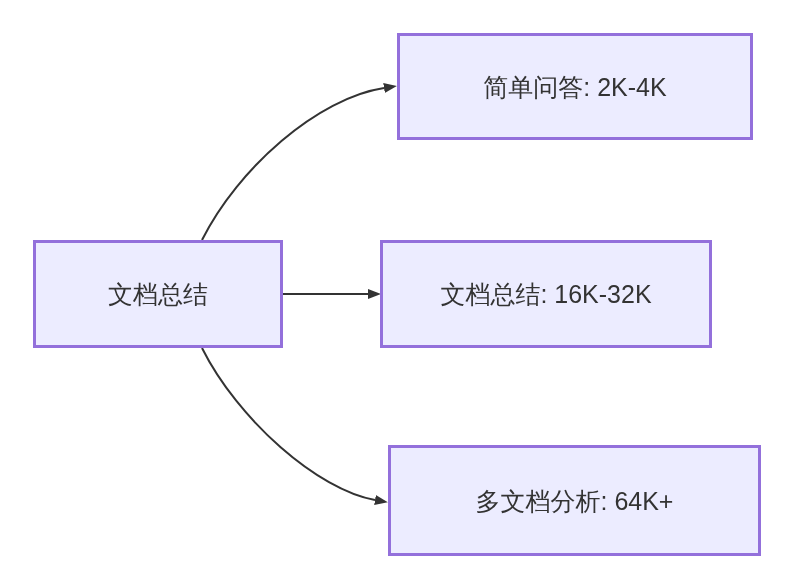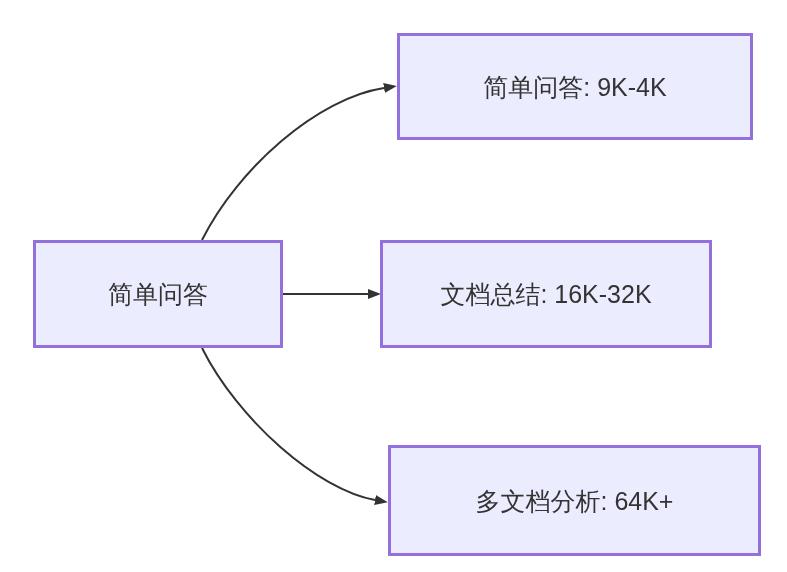--- a/index.html
+++ b/index.html
@@ -61,25 +61,25 @@
       <marker id="arrowhead" markerUnits="userSpaceOnUse" markerWidth="13" markerHeight="10" refX="0" refY="5" orient="auto">
         <path class="arrowhead-shape" d="M0,0 L13,5 L0,10 z"></path>
       </marker>
     </defs>
     <path class="edge-path" d="M202,240 C238,168 318,98 384,88" marker-end="url(#arrowhead)"></path>
     <path class="edge-path" d="M283,294 L368,294" marker-end="url(#arrowhead)"></path>
     <path class="edge-path" d="M202,348 C238,420 318,490 375,500" marker-end="url(#arrowhead)"></path>
   </svg>
 
   <div class="node node-root">
-    <span>简单问答</span>
+    <span>文档总结</span>
   </div>
 
   <div class="node node-top">
-    <span>简单问答: 9K-4K</span>
+    <span>简单问答: 2K-4K</span>
   </div>
 
   <div class="node node-middle">
     <span>文档总结: 16K-32K</span>
   </div>
 
   <div class="node node-bottom">
     <span>多文档分析: 64K+</span>
   </div>
 

